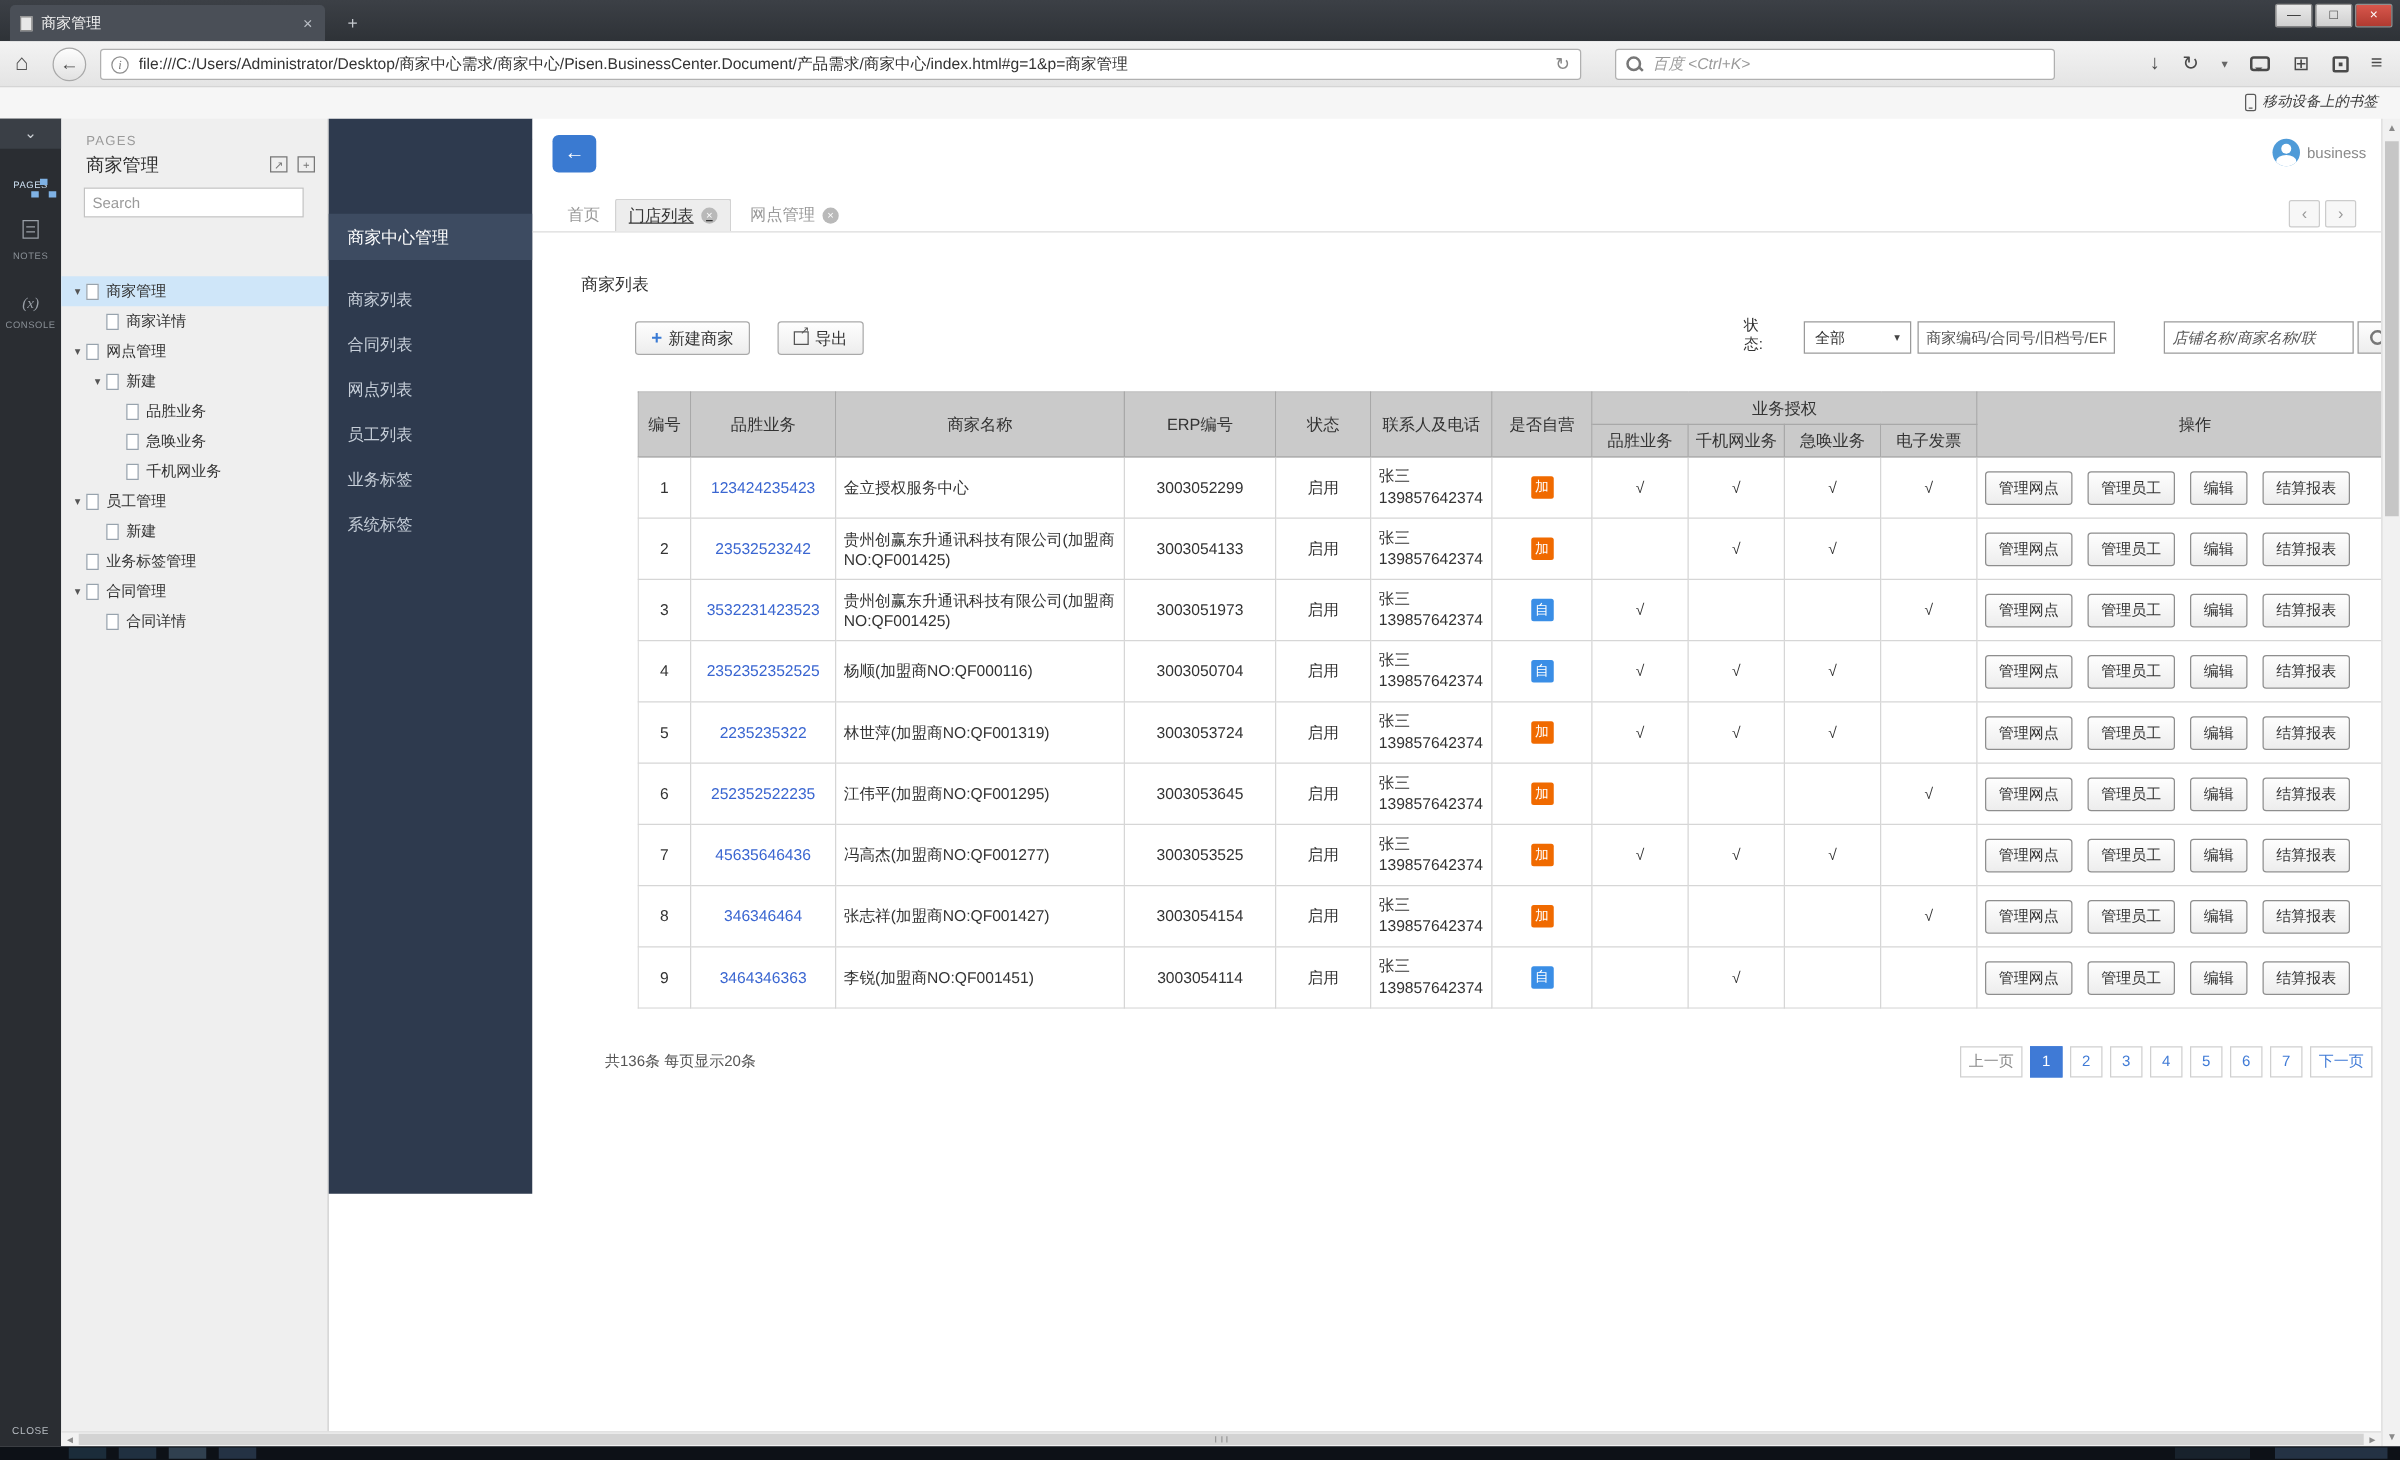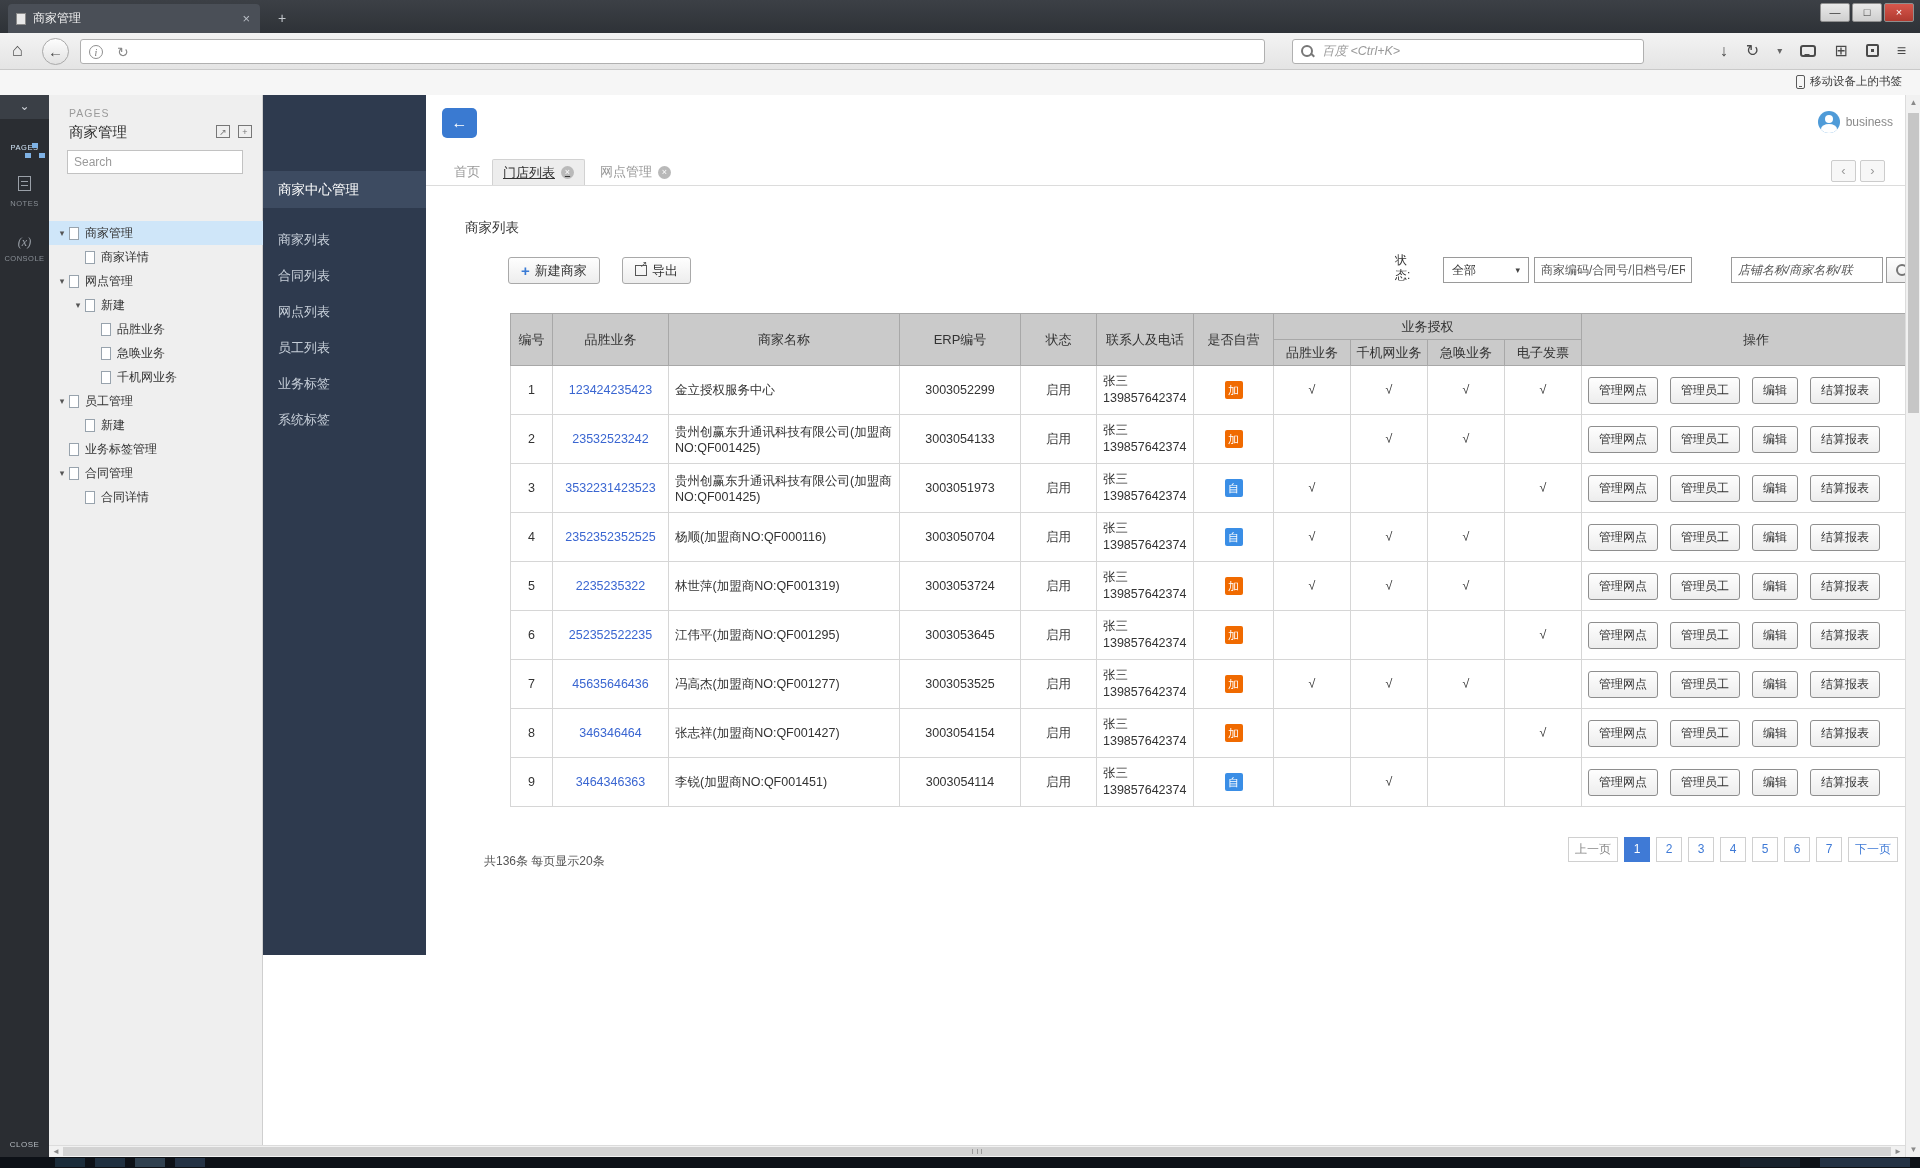--- a/index.html
+++ b/index.html
@@ -47,21 +47,21 @@
   .navic { font-size:16px; color:#4a4a4a; }
   .navic.small { font-size:10px; color:#666; }
   .bubble { position:relative; width:16px; height:12px; border:2px solid #4a4a4a; border-radius:3px; }
   .bubble::after { content:""; position:absolute; left:2px; bottom:-5px; border:3px solid transparent;
     border-top-color:#4a4a4a; }
   .plug { width:13px; height:13px; border:2px solid #4a4a4a; border-radius:2px; position:relative; }
   .plug::after { content:""; position:absolute; left:3px; top:3px; width:3px; height:3px; background:#4a4a4a; }
 
   
   .bookbar { position:absolute; left:0; top:70px; width:1920px; height:42px; background:#f6f6f6;
-    border-bottom:1px solid #d6d6d6; }
+    border-bottom:1px solid #d6d6d6;font-style:italic; }
   .bookitem { position:absolute; right:18px; top:4px; display:flex; align-items:center; gap:5px;
     font-size:11.5px; color:#3c3c3c; }
   .phoneic { width:9px; height:14px; border:1px solid #5a5a5a; border-radius:2px; position:relative; }
   .phoneic::after { content:""; position:absolute; left:2px; bottom:1px; width:3px; height:1px; background:#5a5a5a; }
 
   
   .strip { position:absolute; left:0; top:95px; width:49px; height:1062px; background:#2a2d32; }
   .strip .collapse { width:49px; height:24px; background:#3a3f46; color:#cfd3d8; text-align:center;
     line-height:22px; font-size:12px; }
   .stripitem { width:49px; text-align:center; color:#8a9097; margin-top:24px; }
@@ -157,21 +157,21 @@
     border-radius:2px; text-align:center; }
   .badge-orange { background:#f06a00; }
   .badge-blue { background:#3a8ee6; }
   td.ops { white-space:nowrap; padding-left:10px; }
   .opbtn { display:inline-block; margin-right:12px; padding:4px 10px; border:1px solid #8e8e8e;
     border-radius:3px; background:linear-gradient(#fefefe,#ededed); font-size:12px; color:#333;
     font-family:inherit; }
 
   
   .listfooter { position:absolute; left:0; top:742px; width:1479px; height:30px; }
-  .totaltext { position:absolute; left:58px; top:16px; font-size:12px; color:#555; }
+  .totaltext { position:absolute; left:58px; top:4px; font-size:12px; color:#555; }
   .pager { position:absolute; right:7px; top:0; display:flex; gap:6px; align-items:flex-end; }
   .pgbox { min-width:26px; height:25px; border:1px solid #d0d0d0; background:#fff; font-size:12px;
     color:#3f7ad6; text-align:center; line-height:23px; padding:0 6px; }
   .pgbox.dim { color:#888; }
   .pgbox.active { background:#3f7ad6; border-color:#3f7ad6; color:#fff; }
 
   
   .vscroll { position:absolute; right:0; top:95px; width:15px; height:1062px; background:#f1f1f1;
     border-left:1px solid #dcdcdc; }
   .vscroll .arr { position:absolute; left:0; width:15px; text-align:center; font-size:8px; color:#8a8a8a; }
@@ -205,20 +205,21 @@
     <div class="winbtn">□</div>
     <div class="winbtn close">×</div>
   </div>
 </div>
 
 <div class="navbar">
   <span class="homeic">⌂</span>
   <div class="backbtn">←</div>
   <div class="urlfield">
     <span class="infoic">i</span>
+    <span class="urltext">file:///C:/Users/Administrator/Desktop/商家中心需求/商家中心/Pisen.BusinessCenter.Document/产品需求/商家中心/index.html#g=1&amp;p=商家管理</span>
     <span class="reloadic">↻</span>
   </div>
   <div class="searchfield">
     <span class="mag"></span>
     <span class="searchph">百度 &lt;Ctrl+K&gt;</span>
   </div>
   <div class="navics">
     <span class="navic">↓</span>
     <span class="navic">↻</span>
     <span class="navic small">▾</span>

